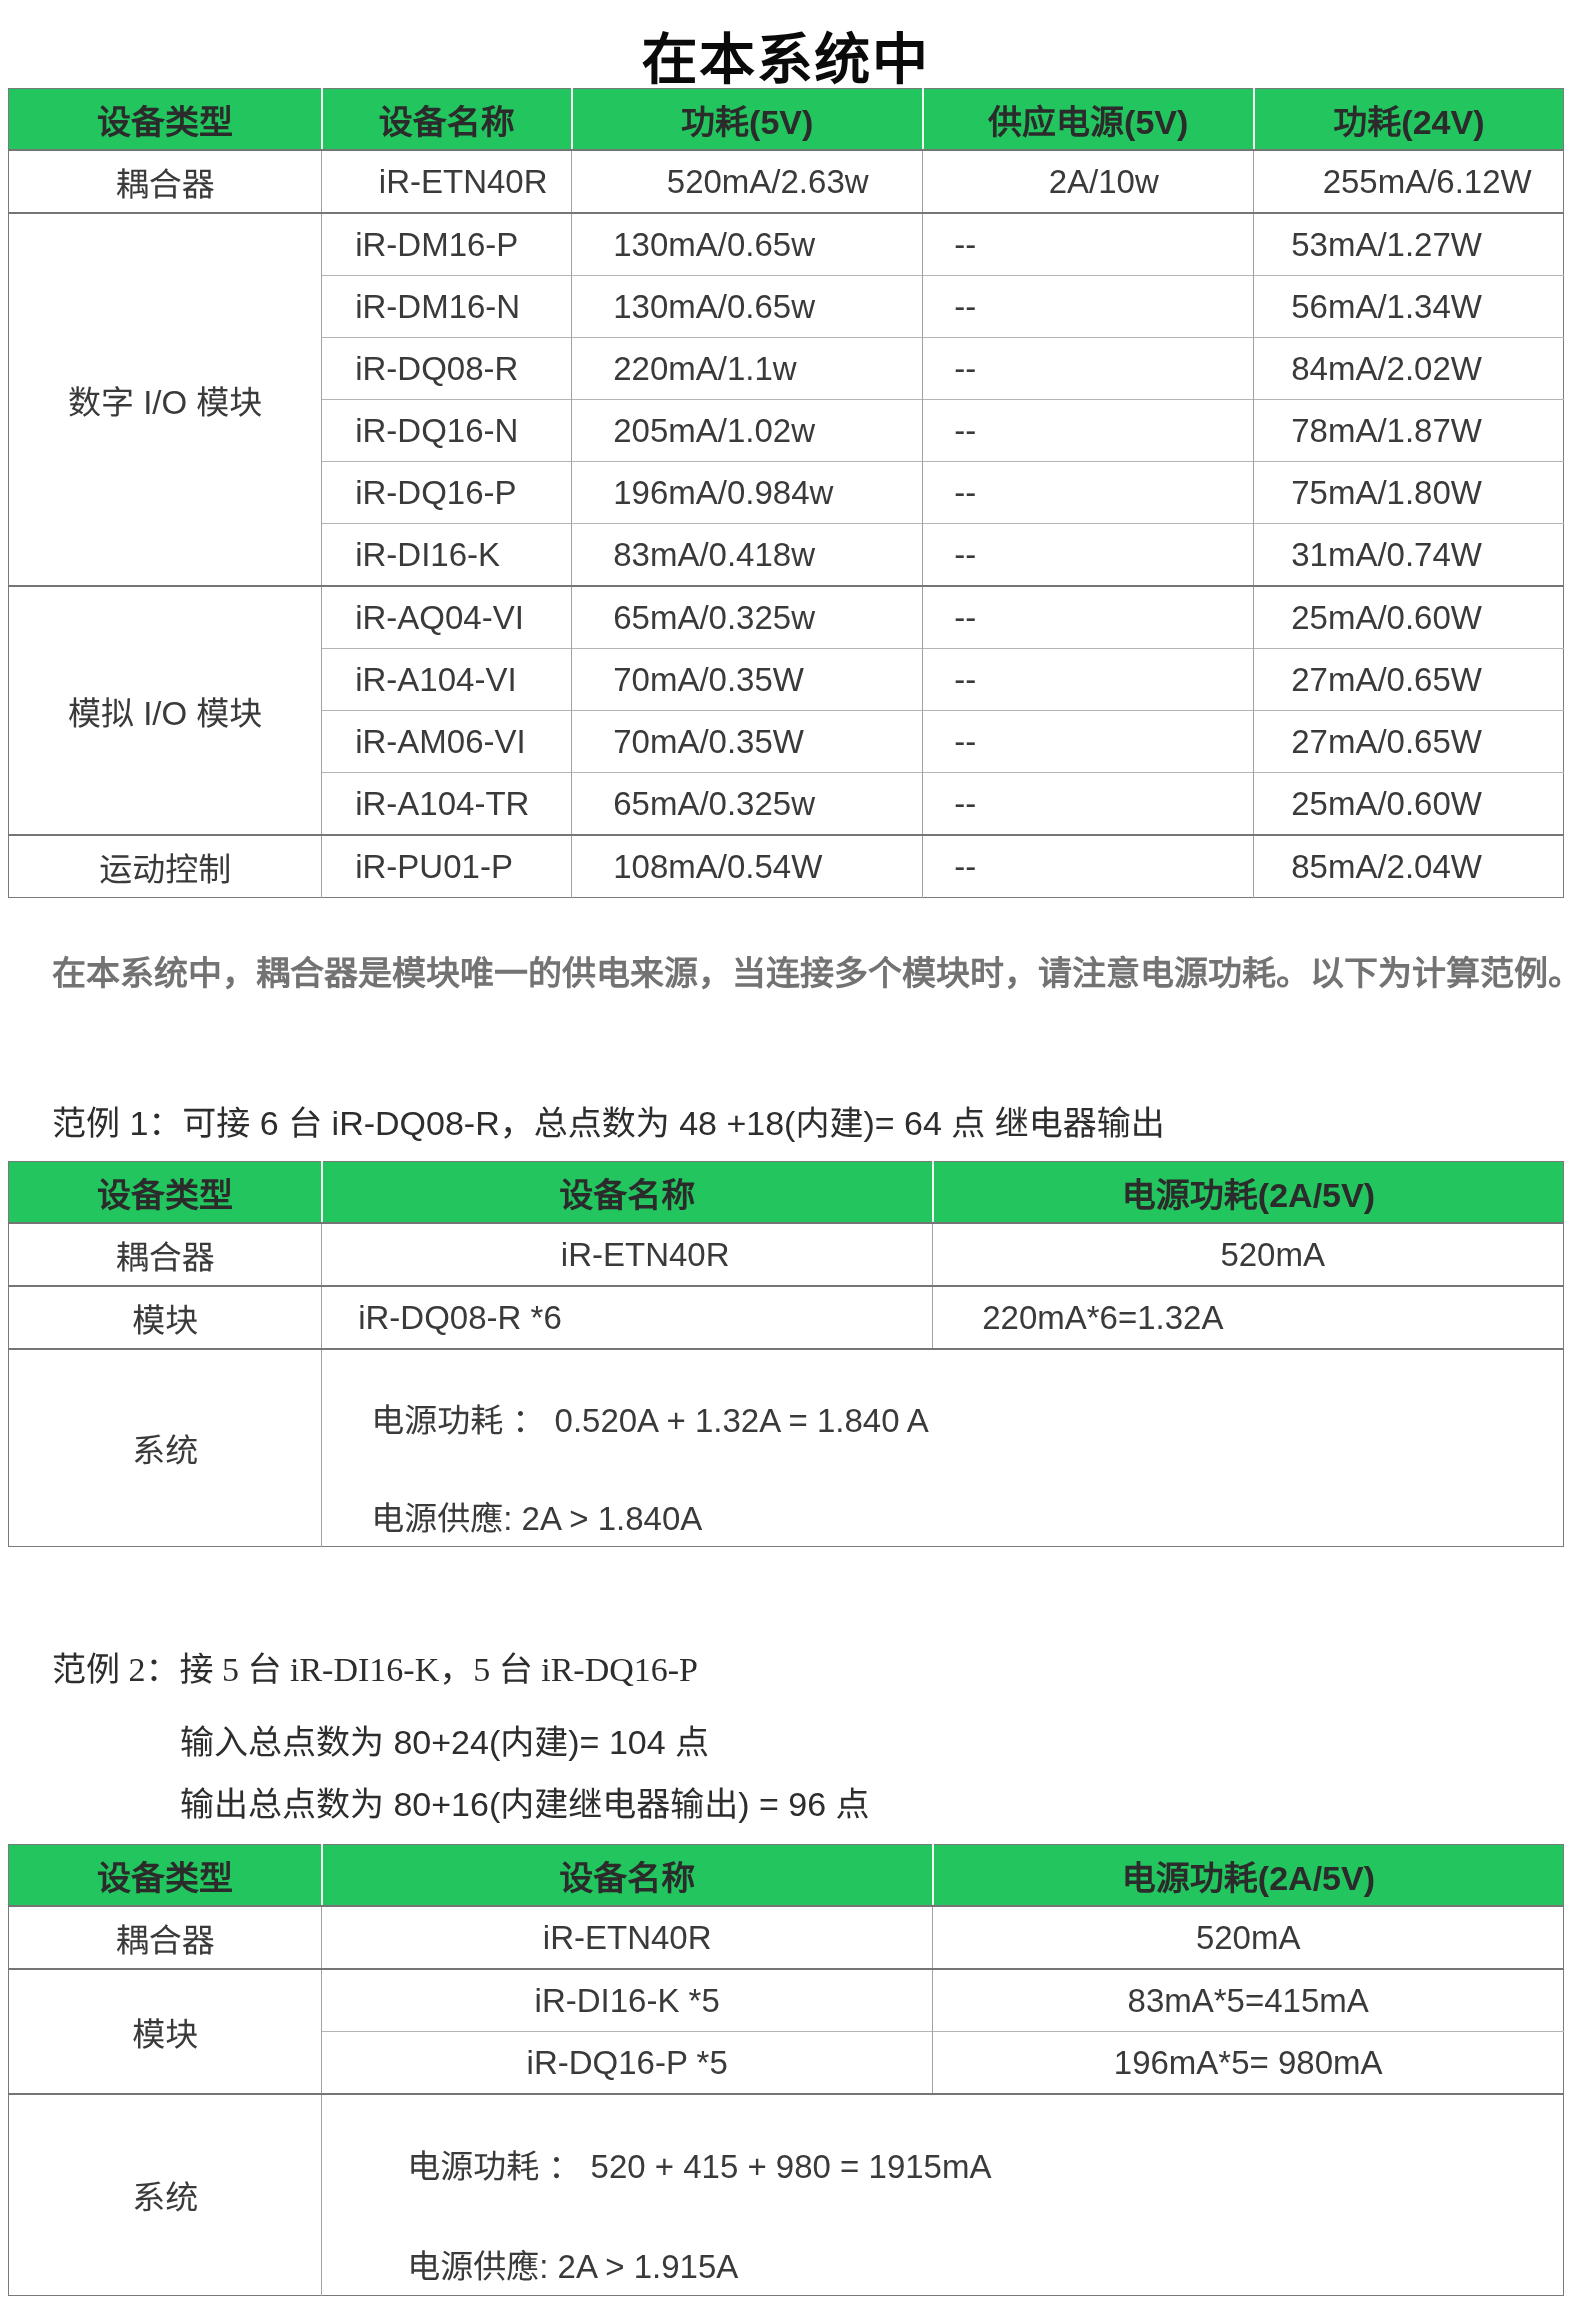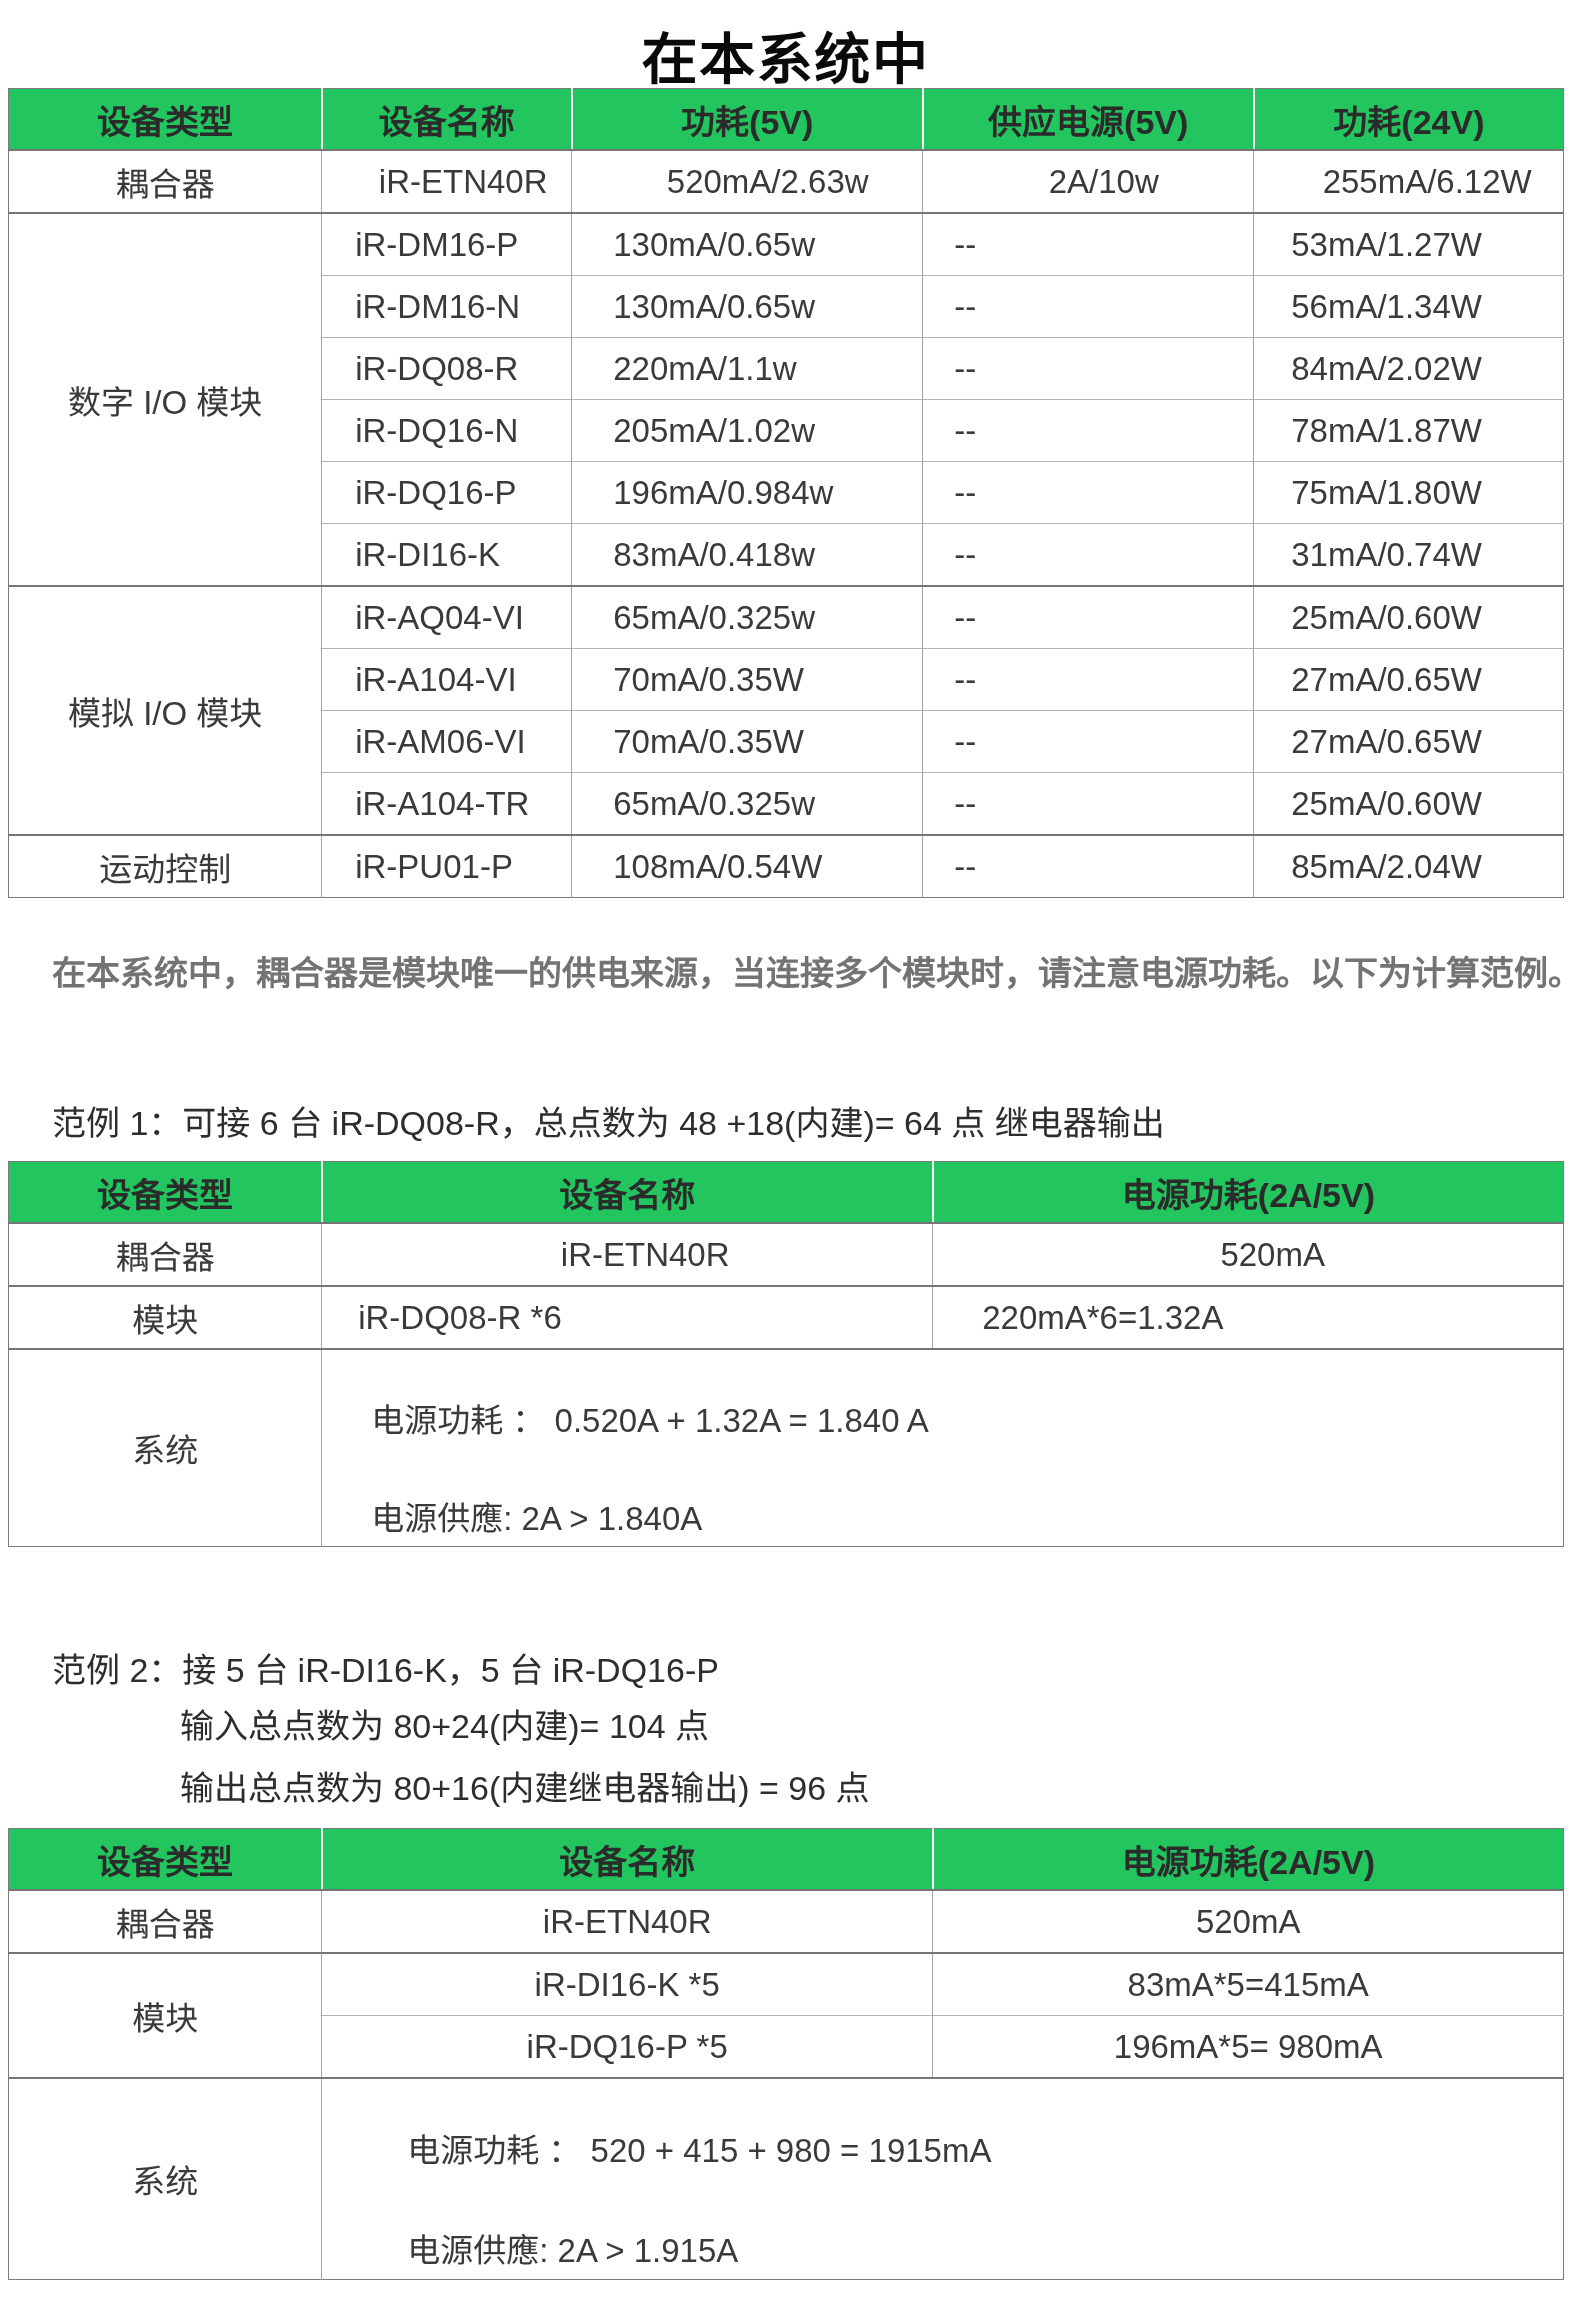--- a/index.html
+++ b/index.html
@@ -97,23 +97,23 @@
     white-space: nowrap;
   }
   p.caption {
     margin: 116px 0 0 52px;
     font-size: 34px;
     line-height: 34px;
     font-weight: 400;
     color: #2d2d2d;
     white-space: nowrap;
   }
-  p.caption2 { margin-top: 106px; }
+  p.caption2 { margin-top: 106px; font-family: Liberation Serif, serif; }
   p.subline {
-    margin: 22px 0 0 180px;
+    margin: 38px 0 0 180px;
     font-size: 34px;
     line-height: 34px;
     color: #2d2d2d;
     white-space: nowrap;
   }
   p.subline2 { margin-top: 28px; }
 
   #table2 { margin-top: 21px; }
   #table3 { margin-top: 23px; }
 </style>

